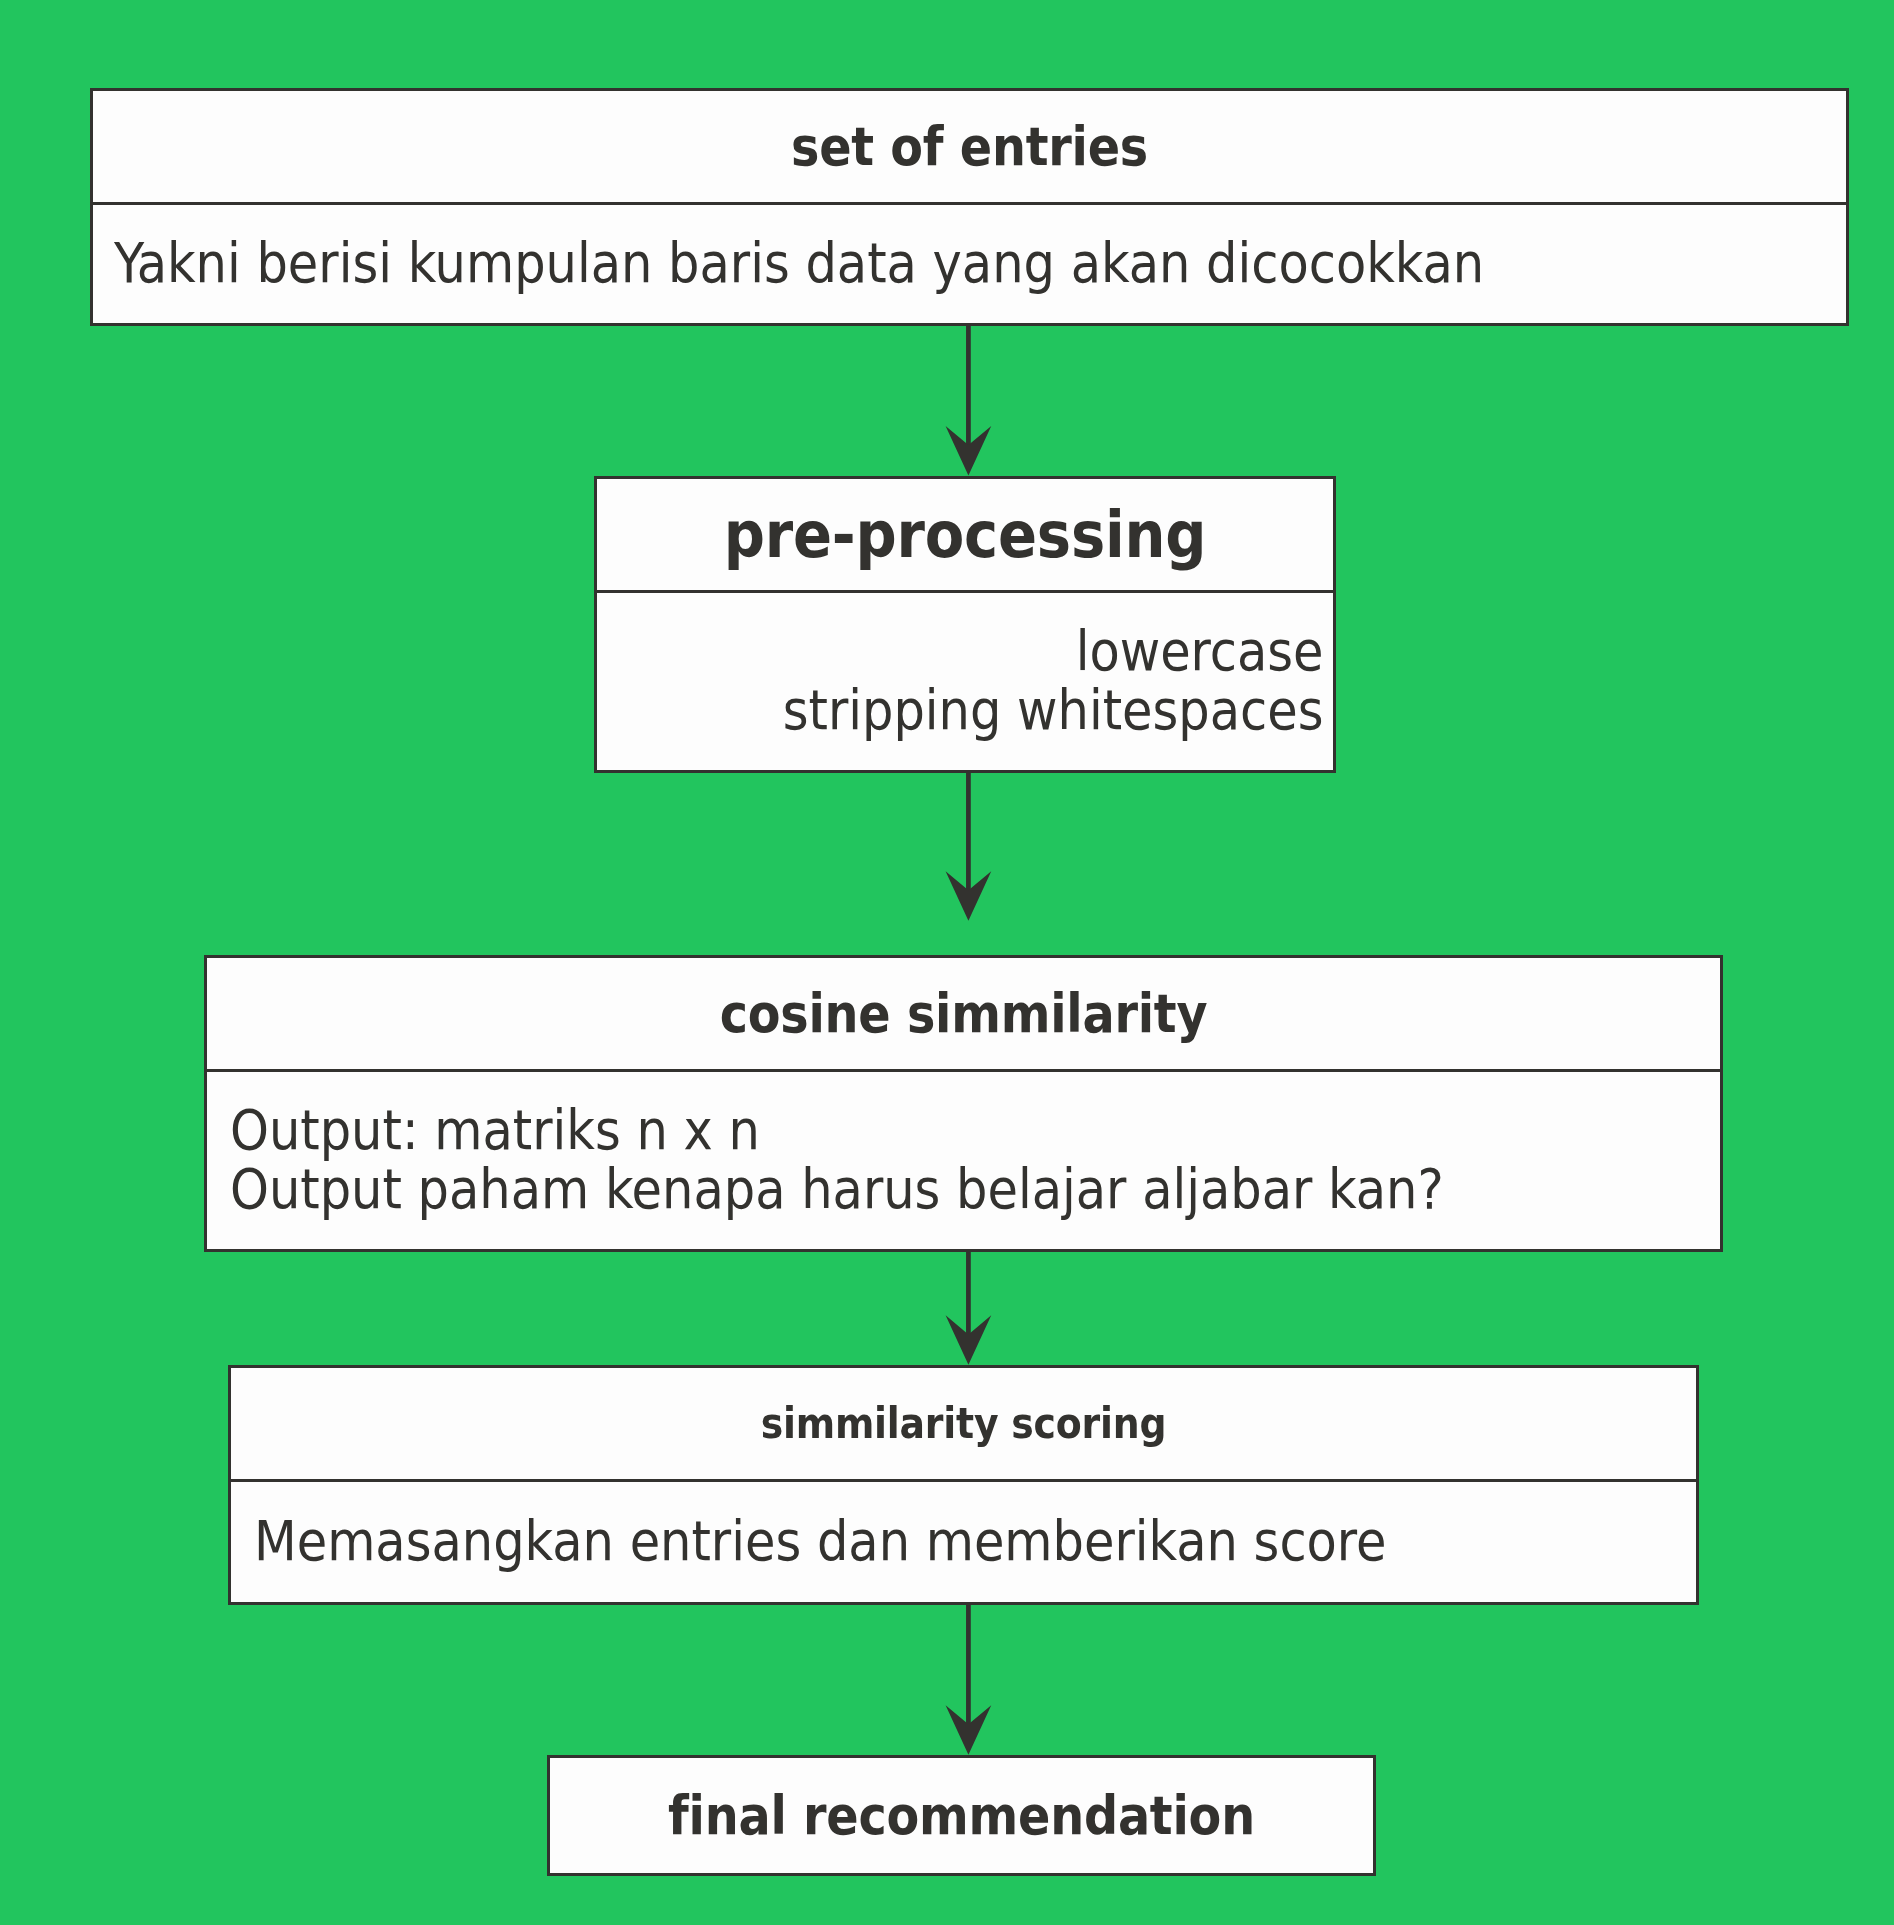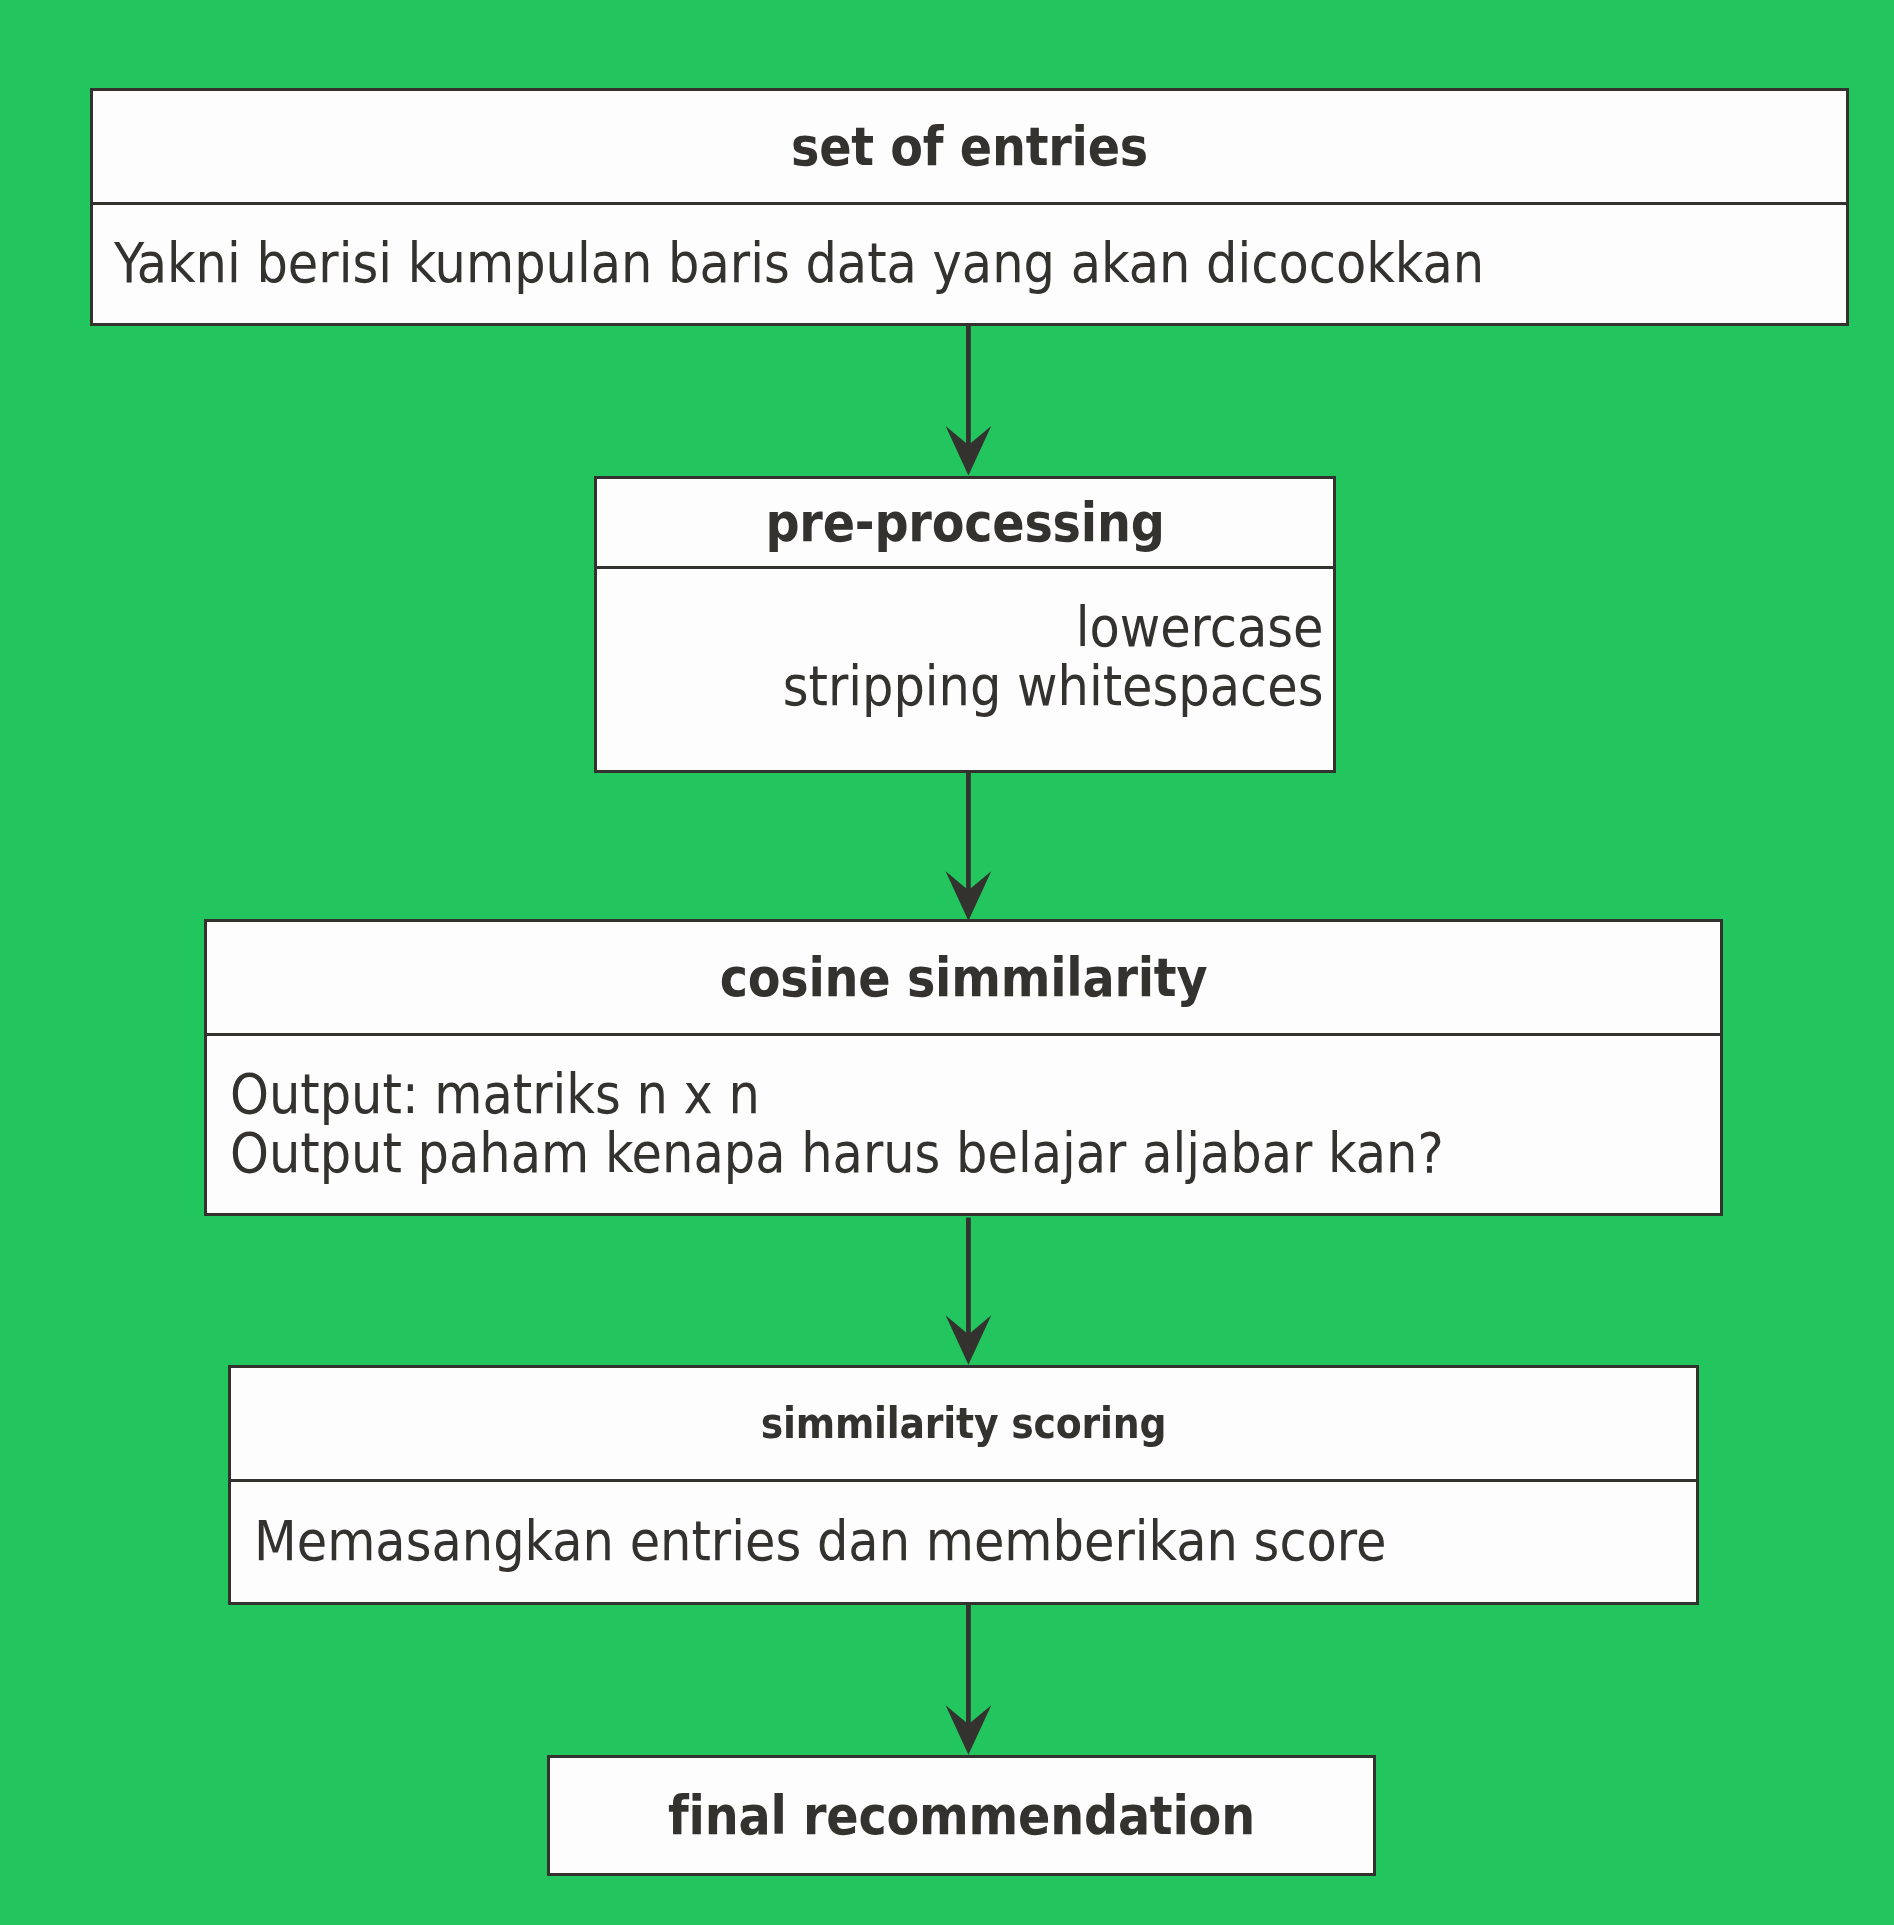--- a/index.html
+++ b/index.html
@@ -63,25 +63,25 @@
   
   #node-set-of-entries {
     left: 90px; top: 88px; width: 1759px; height: 238px;
   }
   #node-set-of-entries .node-title { height: 114px; font-size: 53px; }
   #node-set-of-entries .node-body  { height: 116px; font-size: 55px; }
 
   #node-pre-processing {
     left: 594px; top: 476px; width: 742px; height: 297px;
   }
-  #node-pre-processing .node-title { height: 90px; font-size: 53px; }
+  #node-pre-processing .node-title { height: 114px; font-size: 64px; }
   #node-pre-processing .node-body  { height: 175px; font-size: 55px; padding-left: 25px; text-align: right; }
 
   #node-cosine-simmilarity {
-    left: 204px; top: 919px; width: 1519px; height: 297px;
+    left: 204px; top: 955px; width: 1519px; height: 297px;
   }
   #node-cosine-simmilarity .node-title { height: 114px; font-size: 53px; }
   #node-cosine-simmilarity .node-body  { height: 175px; font-size: 55px; padding-left: 23px; }
 
   #node-simmilarity-scoring {
     left: 228px; top: 1365px; width: 1471px; height: 240px;
   }
   #node-simmilarity-scoring .node-title { height: 114px; font-size: 42px; }
   #node-simmilarity-scoring .node-body  { height: 118px; font-size: 55px; padding-left: 23px; }
 

